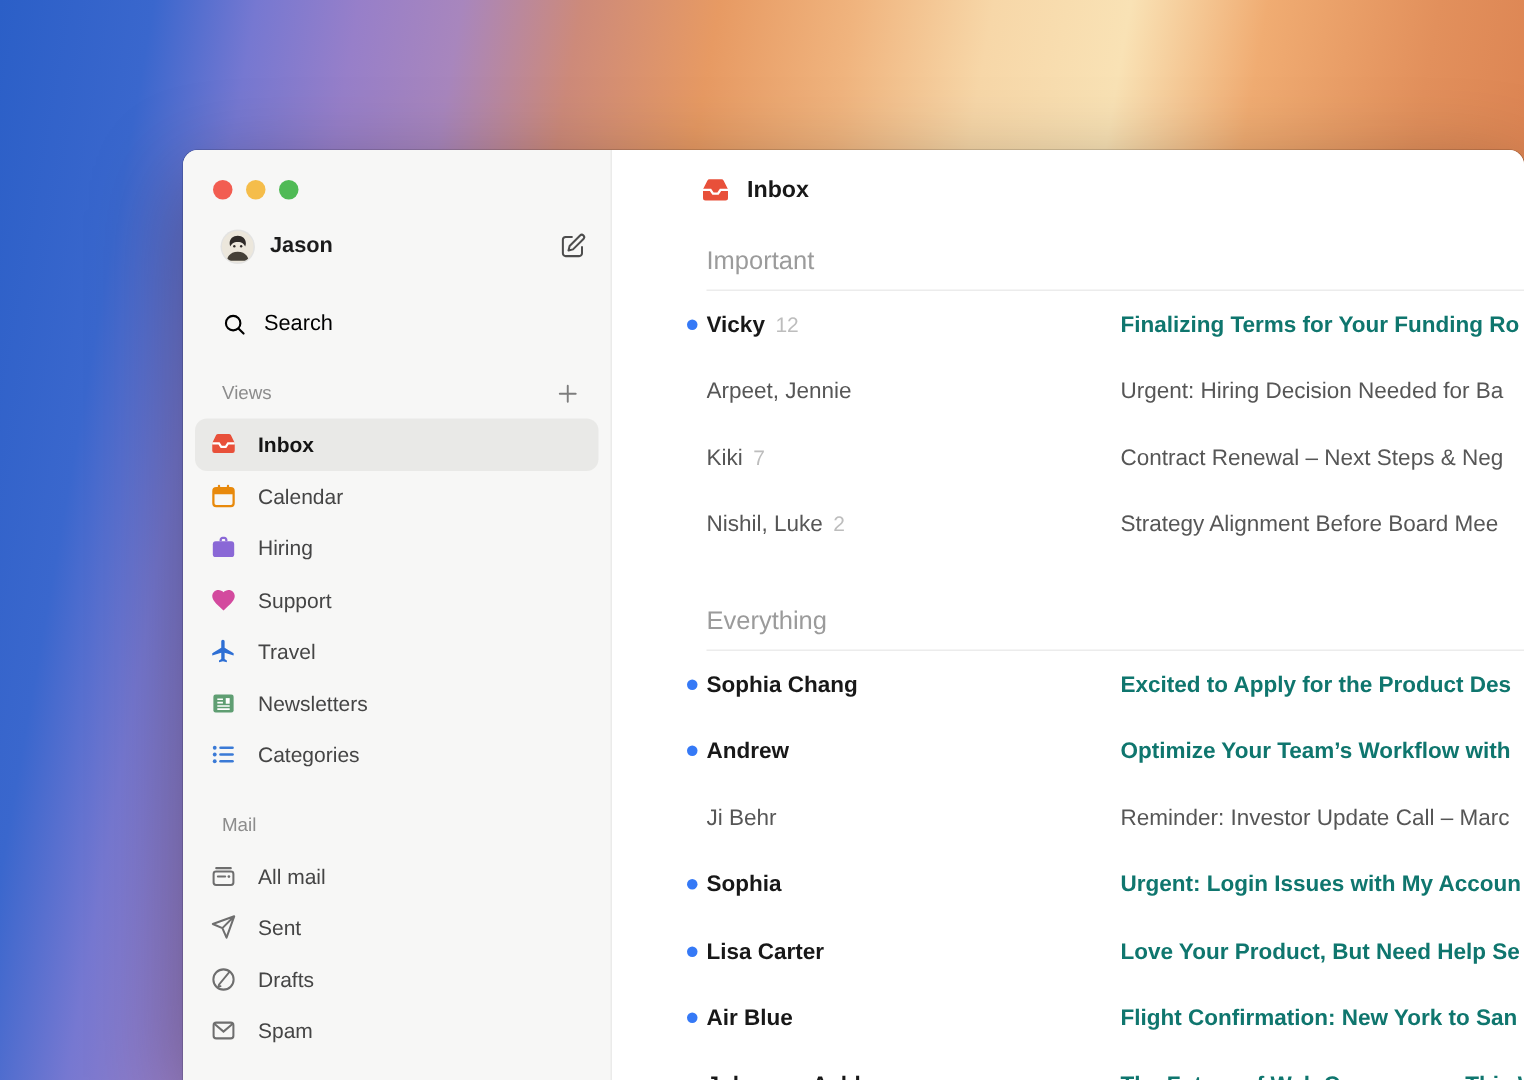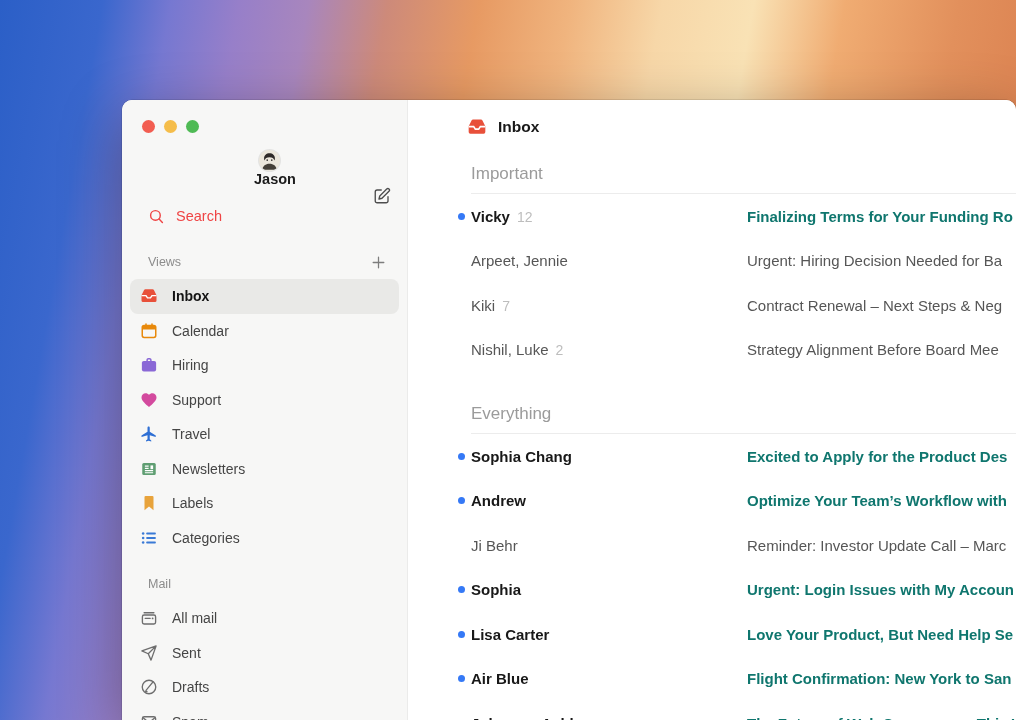--- a/index.html
+++ b/index.html
@@ -14,26 +14,26 @@
   .window {
     position:absolute; left:122px; top:100px; width:894px; height:620px;
     border-radius:10px 10px 0 0; overflow:hidden; display:flex;
     box-shadow:0 18px 60px rgba(0,0,0,.35), 0 0 0 0.5px rgba(0,0,0,.18);
     background:#fff;
   }
   
   .sidebar { width:286px; flex:none; background:#f7f7f6; border-right:1px solid #ebebea; overflow:hidden; }
   .traffic { display:flex; gap:9px; padding:20px 0 0 20px; }
   .light { width:13px; height:13px; border-radius:50%; }
-  .profile { display:flex; align-items:center; margin:17px 16px 0 26px; height:28px;flex-direction:column; }
+  .profile { display:flex; align-items:center; margin:17px 16px 0 26px; height:28px; }
   .avatar { width:21px; height:21px; border-radius:50%; overflow:hidden; flex:none;
             box-shadow:0 0 0 1px rgba(0,0,0,.08); background:#ece7dc; }
   .user-name { margin-left:11px; font-size:14.5px; font-weight:700; color:#1c1c1c; }
   .compose { margin-left:auto; color:#4d4d4d; display:flex; }
-  .search { display:flex; align-items:center; gap:11px; margin:24px 16px 0 26px; height:28px; color:#ef4444; font-size:14.5px; }
+  .search { display:flex; align-items:center; gap:11px; margin:24px 16px 0 26px; height:28px; color:#000000; font-size:14.5px; }
   .sec-label { display:flex; align-items:center; margin:18px 20px 0 26px; height:28px; font-size:12.5px; color:#8c8c8c; }
   .plus { margin-left:auto; color:#7d7d7d; display:flex; }
   .nav { padding:3px 8px 0; }
   .item { height:34.5px; display:flex; align-items:center; gap:14px; padding:0 10px;
           border-radius:8px; font-size:14px; color:#454545; cursor:default; }
   .item.selected { background:#e9e9e7; color:#141414; font-weight:700; }
   .item .ic { width:18px; height:18px; flex:none; display:flex; }
   .item .ic svg { width:18px; height:18px; }
   .mail-label { margin-top:15px; }
   
@@ -155,28 +155,20 @@
           <span class="ic" style="color: rgb(95, 158, 114);">
             <svg viewBox="0 0 24 24">
               <rect x="3" y="4" width="18" height="16" rx="2" fill="currentColor"></rect>
               <path d="M6.5 8.2h5M6.5 11.2h5M6.5 14.2h11M6.5 17h11" stroke="#fff" stroke-width="1.5"></path>
               <rect x="14" y="7.2" width="3.5" height="5" fill="#fff"></rect>
             </svg>
           </span>
           <span>Newsletters</span>
         </div>
         <div class="item">
-          <span class="ic" style="color: rgb(232, 163, 59);">
-            <svg viewBox="0 0 24 24">
-              <path fill="currentColor" d="M7.5 2.5h9A1.5 1.5 0 0 1 18 4v17.5l-6-4.8-6 4.8V4a1.5 1.5 0 0 1 1.5-1.5z"></path>
-            </svg>
-          </span>
-          <span>Labels</span>
-        </div>
-        <div class="item">
           <span class="ic" style="color: rgb(58, 122, 214);">
             <svg viewBox="0 0 24 24">
               <circle cx="4.2" cy="6" r="1.7" fill="currentColor"></circle>
               <rect x="8.2" y="4.8" width="13" height="2.4" rx="1.2" fill="currentColor"></rect>
               <circle cx="4.2" cy="12" r="1.7" fill="currentColor"></circle>
               <rect x="8.2" y="10.8" width="13" height="2.4" rx="1.2" fill="currentColor"></rect>
               <circle cx="4.2" cy="18" r="1.7" fill="currentColor"></circle>
               <rect x="8.2" y="16.8" width="13" height="2.4" rx="1.2" fill="currentColor"></rect>
             </svg>
           </span>

